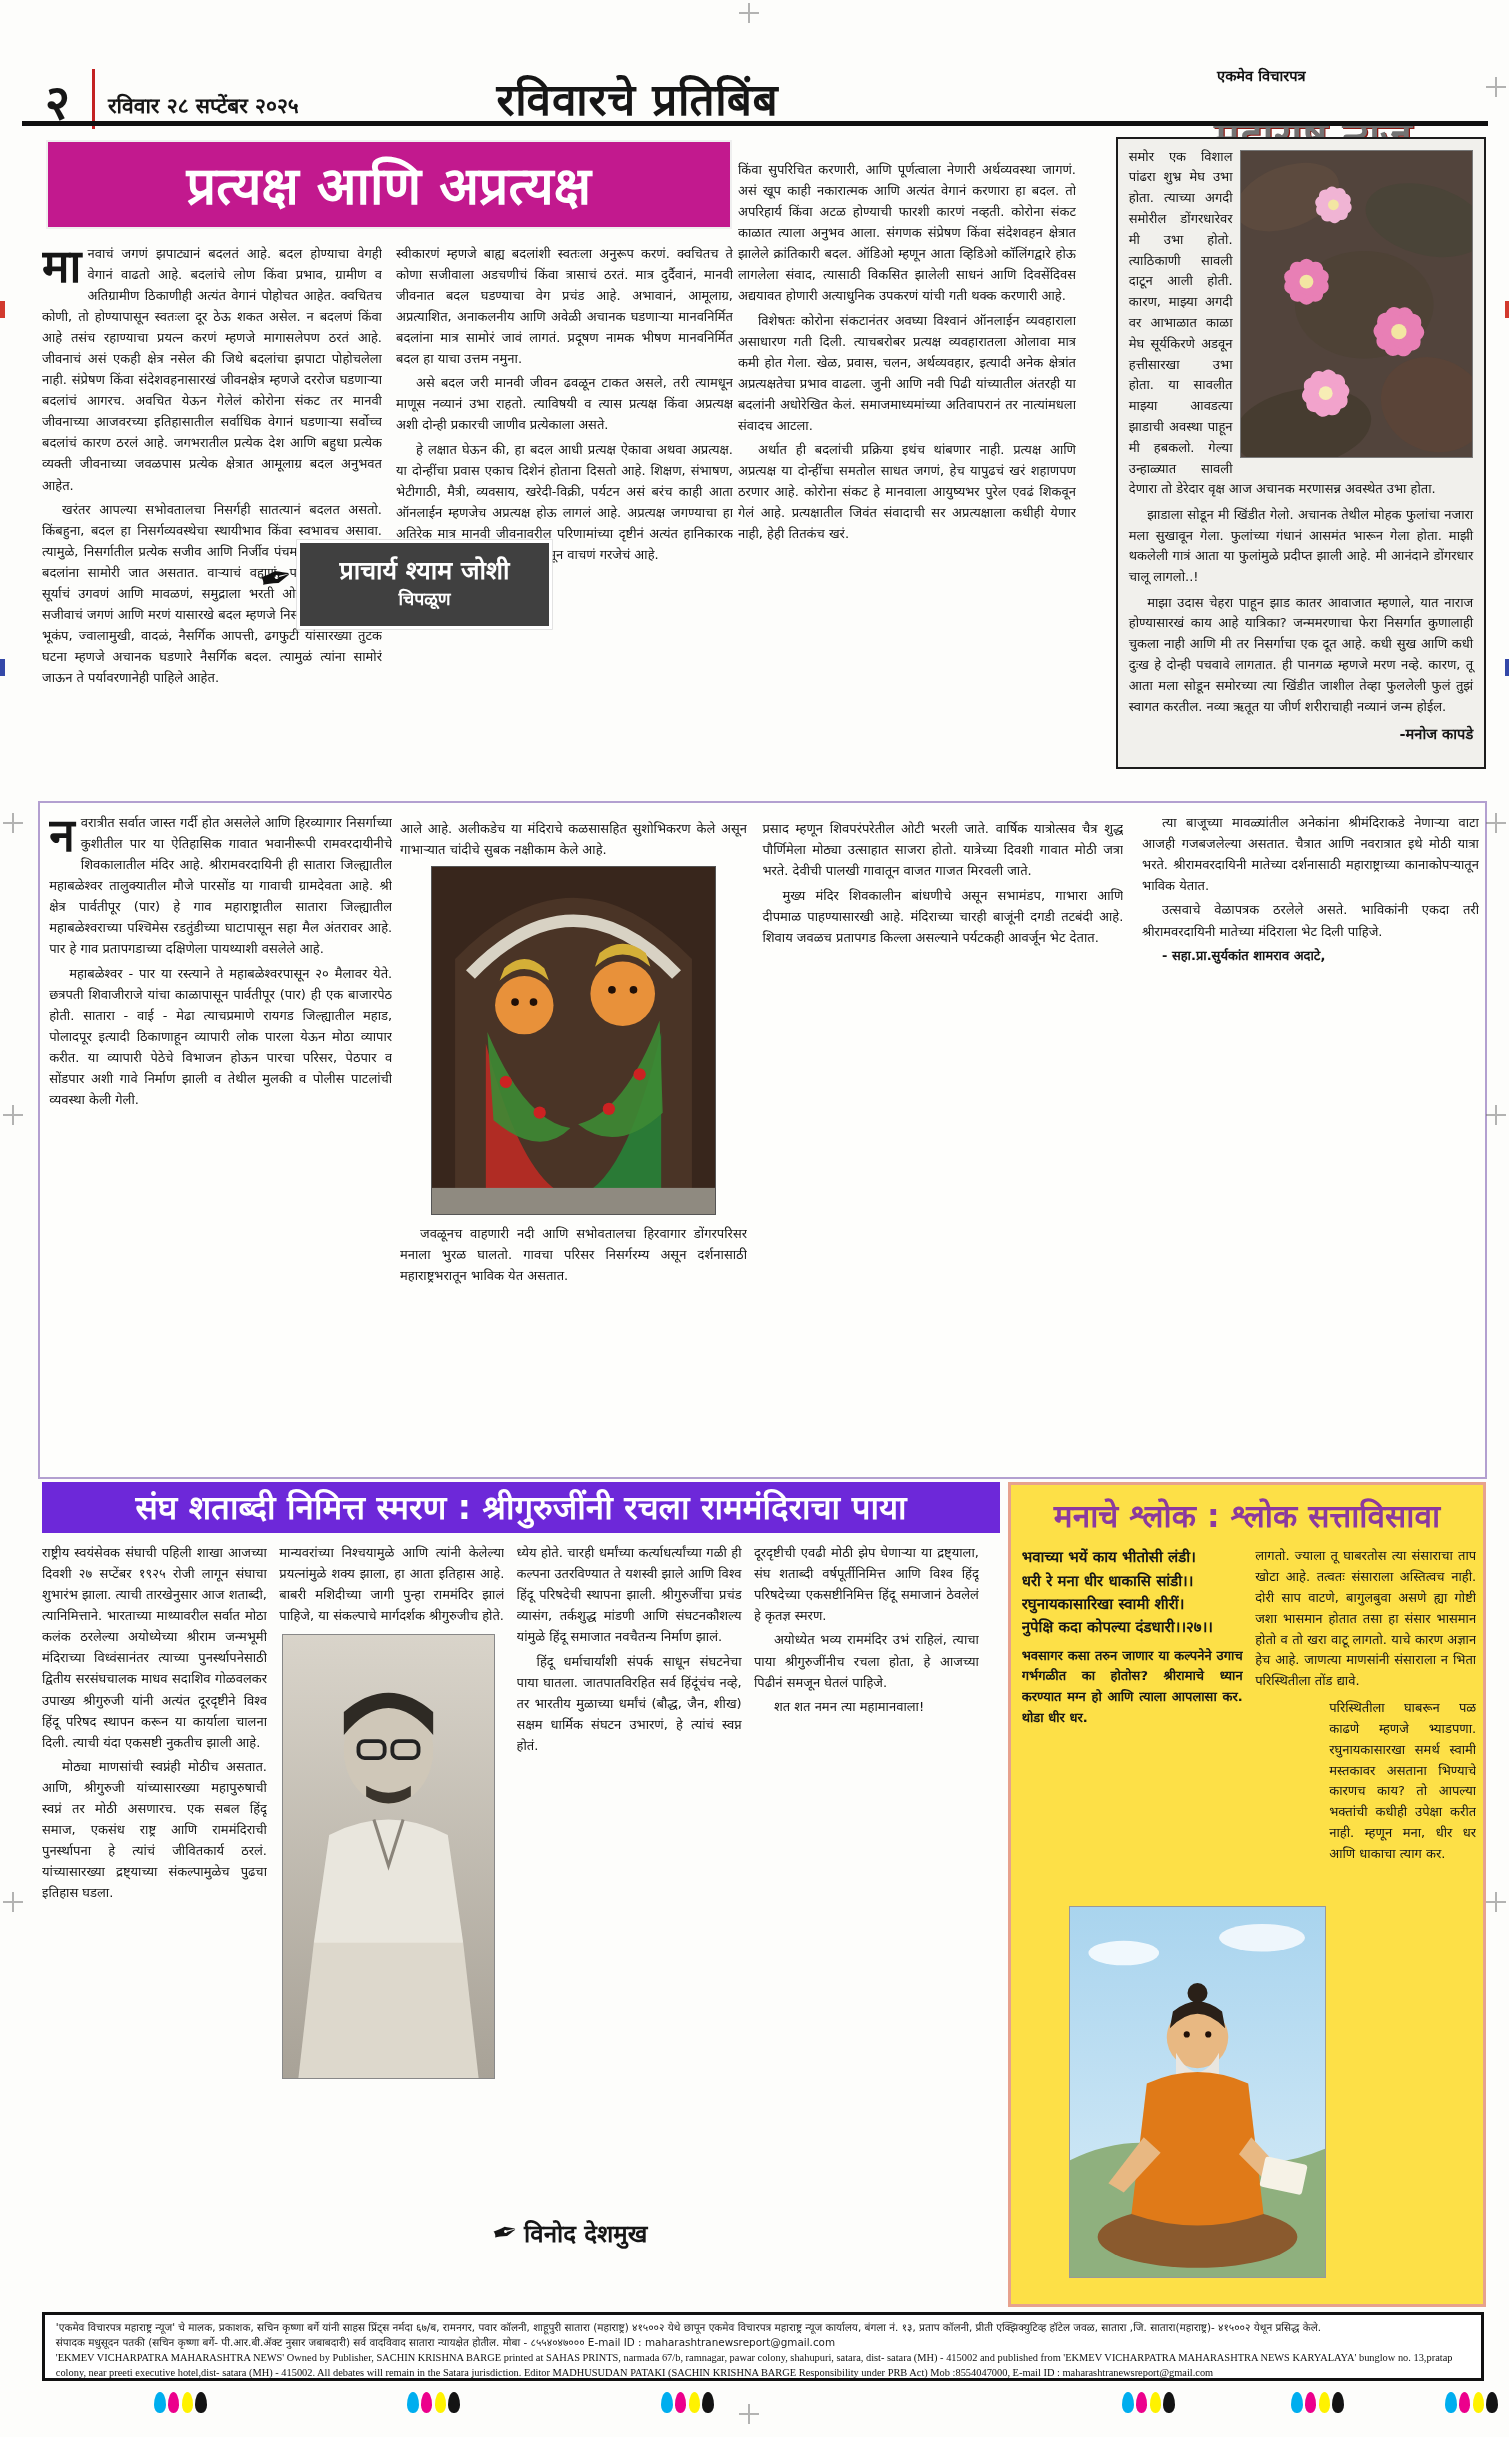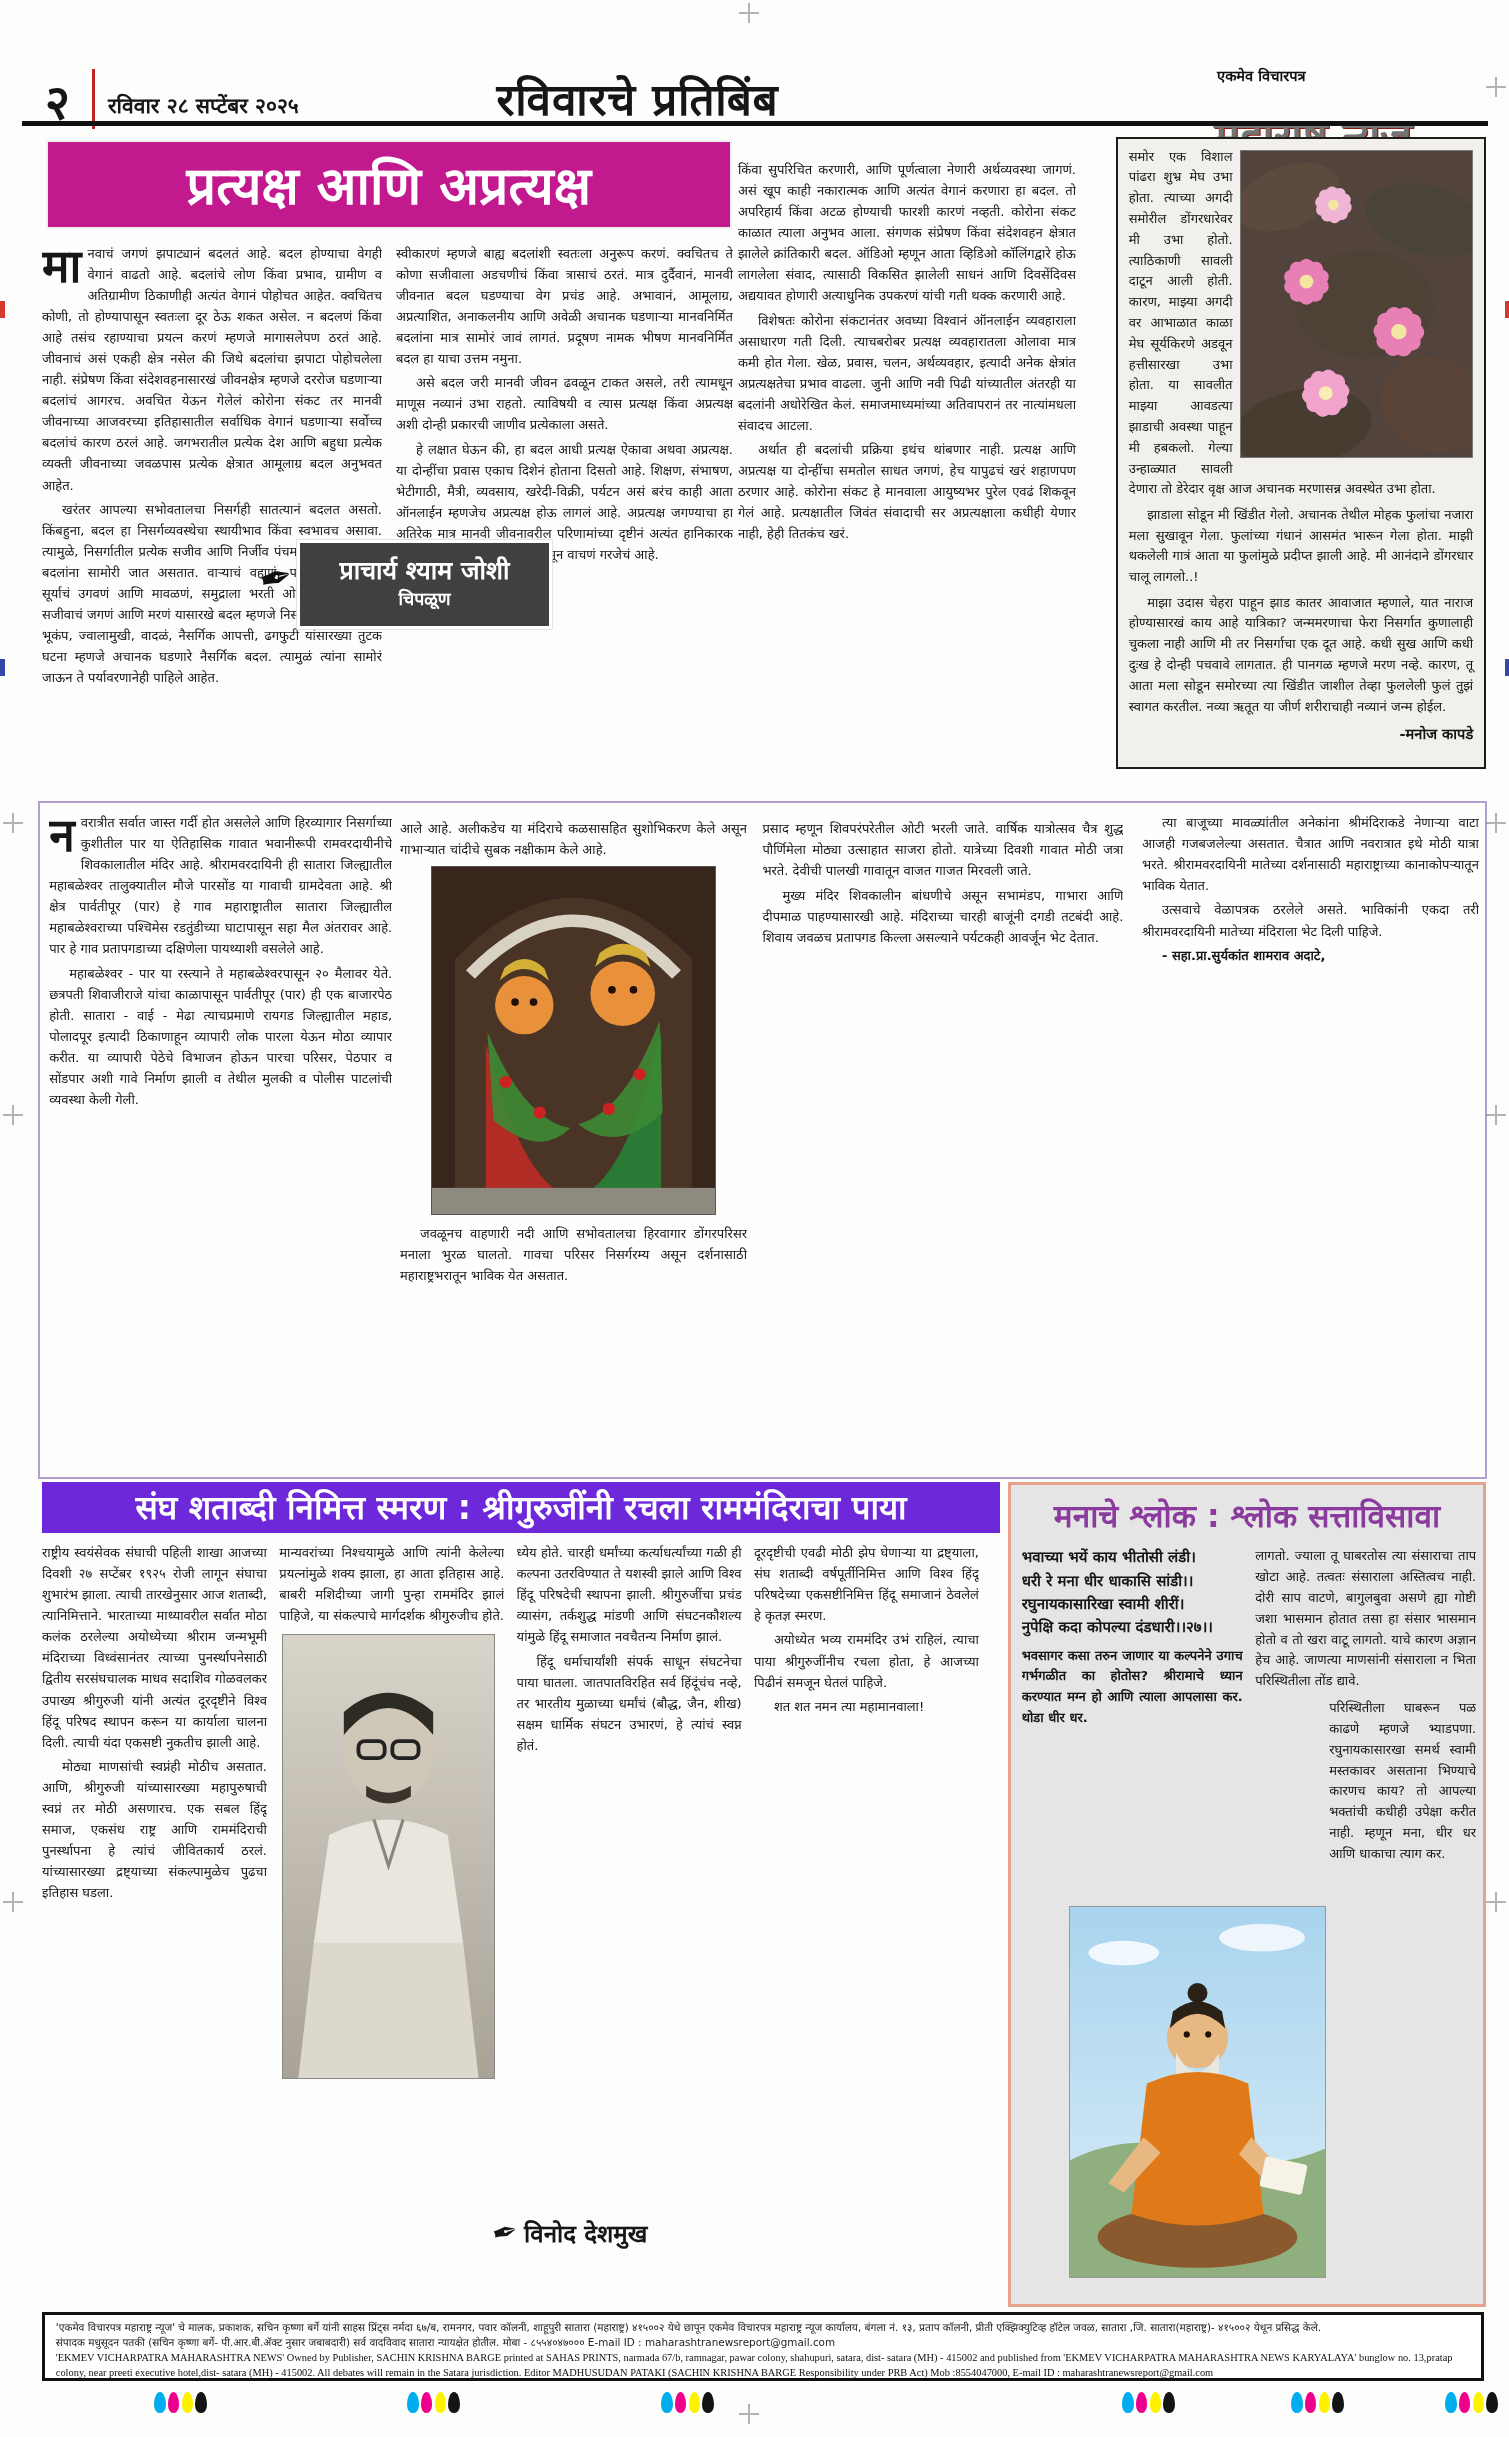--- a/index.html
+++ b/index.html
@@ -60,21 +60,21 @@
   .a4-head{height:51px;background:#6d28d9;color:#fff;font-size:33px;font-weight:bold;
         text-align:center;line-height:51px;}
   .a4-cols{display:flex;gap:12.3px;margin-top:9.2px;height:759px;}
   .a4-cols .col{width:225px;height:759px;}
   .golwalkar{display:block;width:211px;height:443px;margin:7.7px 0 0 3.1px;border:0.8px solid #888;}
   .byline{position:absolute;left:450px;top:727px;width:231px;height:46px;background:#fdfdfb;
         display:flex;align-items:center;gap:6.1px;}
   .byline .pen2{font-size:31px;transform:rotate(-15deg);}
   .byline .bn{font-size:24px;font-weight:bold;}
   
-  .a5{position:absolute;left:1008px;top:1482px;width:478px;height:825px;background:#e5e5e5;
+  .a5{position:absolute;left:1008px;top:1482px;width:478px;height:825px;background:#fde047;
         border:3.1px solid #e7a28d;box-sizing:border-box;}
   .a5-head{margin-top:7.7px;text-align:center;font-size:31.5px;font-weight:bold;color:#8b3a9e;}
   .a5-body{position:relative;margin:10.8px 9.2px 0 9.2px;height:736px;}
   .a5-colL{position:absolute;left:1.5px;top:0px;width:221px;height:730px;overflow:hidden;}
   .a5-colR{position:absolute;left:235px;top:0px;width:221px;height:730px;overflow:hidden;}
   .shlok p{margin:0;font-size:15px;font-weight:bold;line-height:1.55;text-align:left;}
   .a5-body p.t{margin:6.1px 0 0 0;font-size:13px;line-height:1.6;text-align:justify;}
   .saint{position:absolute;left:49px;top:360px;width:255px;height:370px;border:0.8px solid #999;}
   .wrapL{float:left;width:74px;height:461px;}
   

